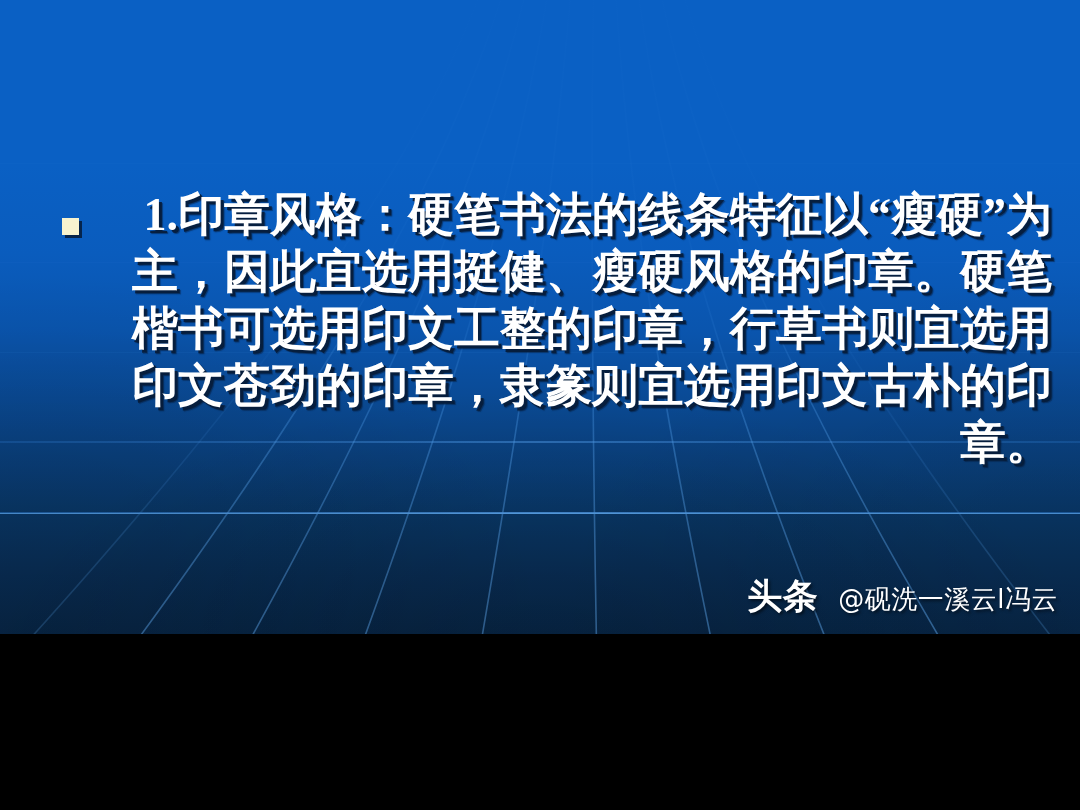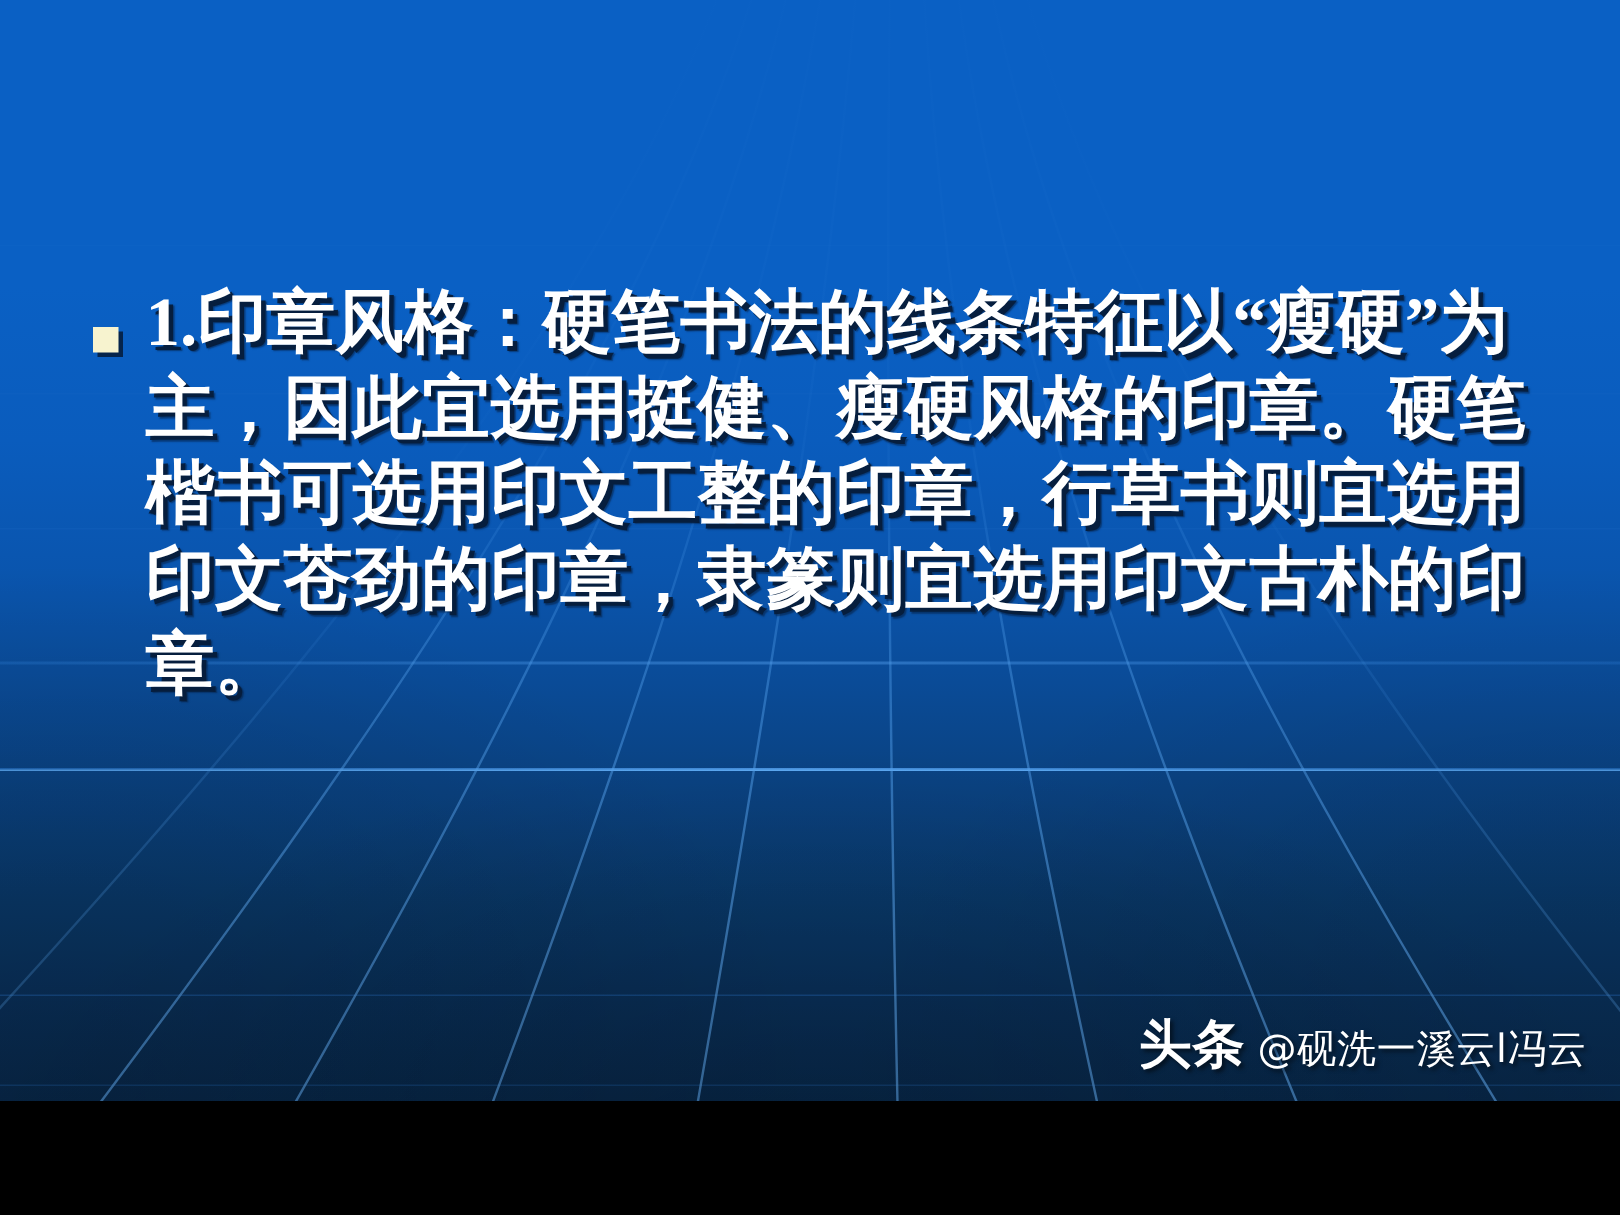--- a/index.html
+++ b/index.html
@@ -3,33 +3,34 @@
 <meta charset="utf-8">
 <style>
   html, body {
     margin: 0;
     padding: 0;
     background: #000;
   }
   #slide {
     position: relative;
     width: 1080px;
-    height: 734px;
+    height: 634px;
     overflow: hidden;
     font-family: "Liberation Sans", sans-serif;
     background: linear-gradient(180deg,
         #0a60c4 0%,
         #0a60c4 26%,
         #0a5cbd 40%,
         #0a55ae 52%,
         #0a4b97 62%,
         #0a417f 72%,
         #093868 82%,
         #09305a 91%,
         #082a4e 100%);
+    text-align: right;
   }
 
   
   .bg-layer {
     position: absolute;
     inset: 0;
     pointer-events: none;
   }
   .bg-layer svg { display: block; width: 1080px; height: 810px; }
 
@@ -95,20 +96,21 @@
     font-family: "DejaVu Sans", "Liberation Sans", sans-serif;
     font-size: 35px;
     font-weight: 700;
     letter-spacing: 0.5px;
   }
   .wm-handle {
     font-family: "DejaVu Sans", "Liberation Sans", sans-serif;
     font-size: 26px;
     font-weight: 400;
     letter-spacing: 0.5px;
+    margin-left: 12px;
   }
 </style>
 </head>
 <body>
 
 <div id="slide">
 
   <div class="bg-layer">
     <svg viewBox="0 0 1080 810" preserveAspectRatio="none" aria-hidden="true">
       <defs>

